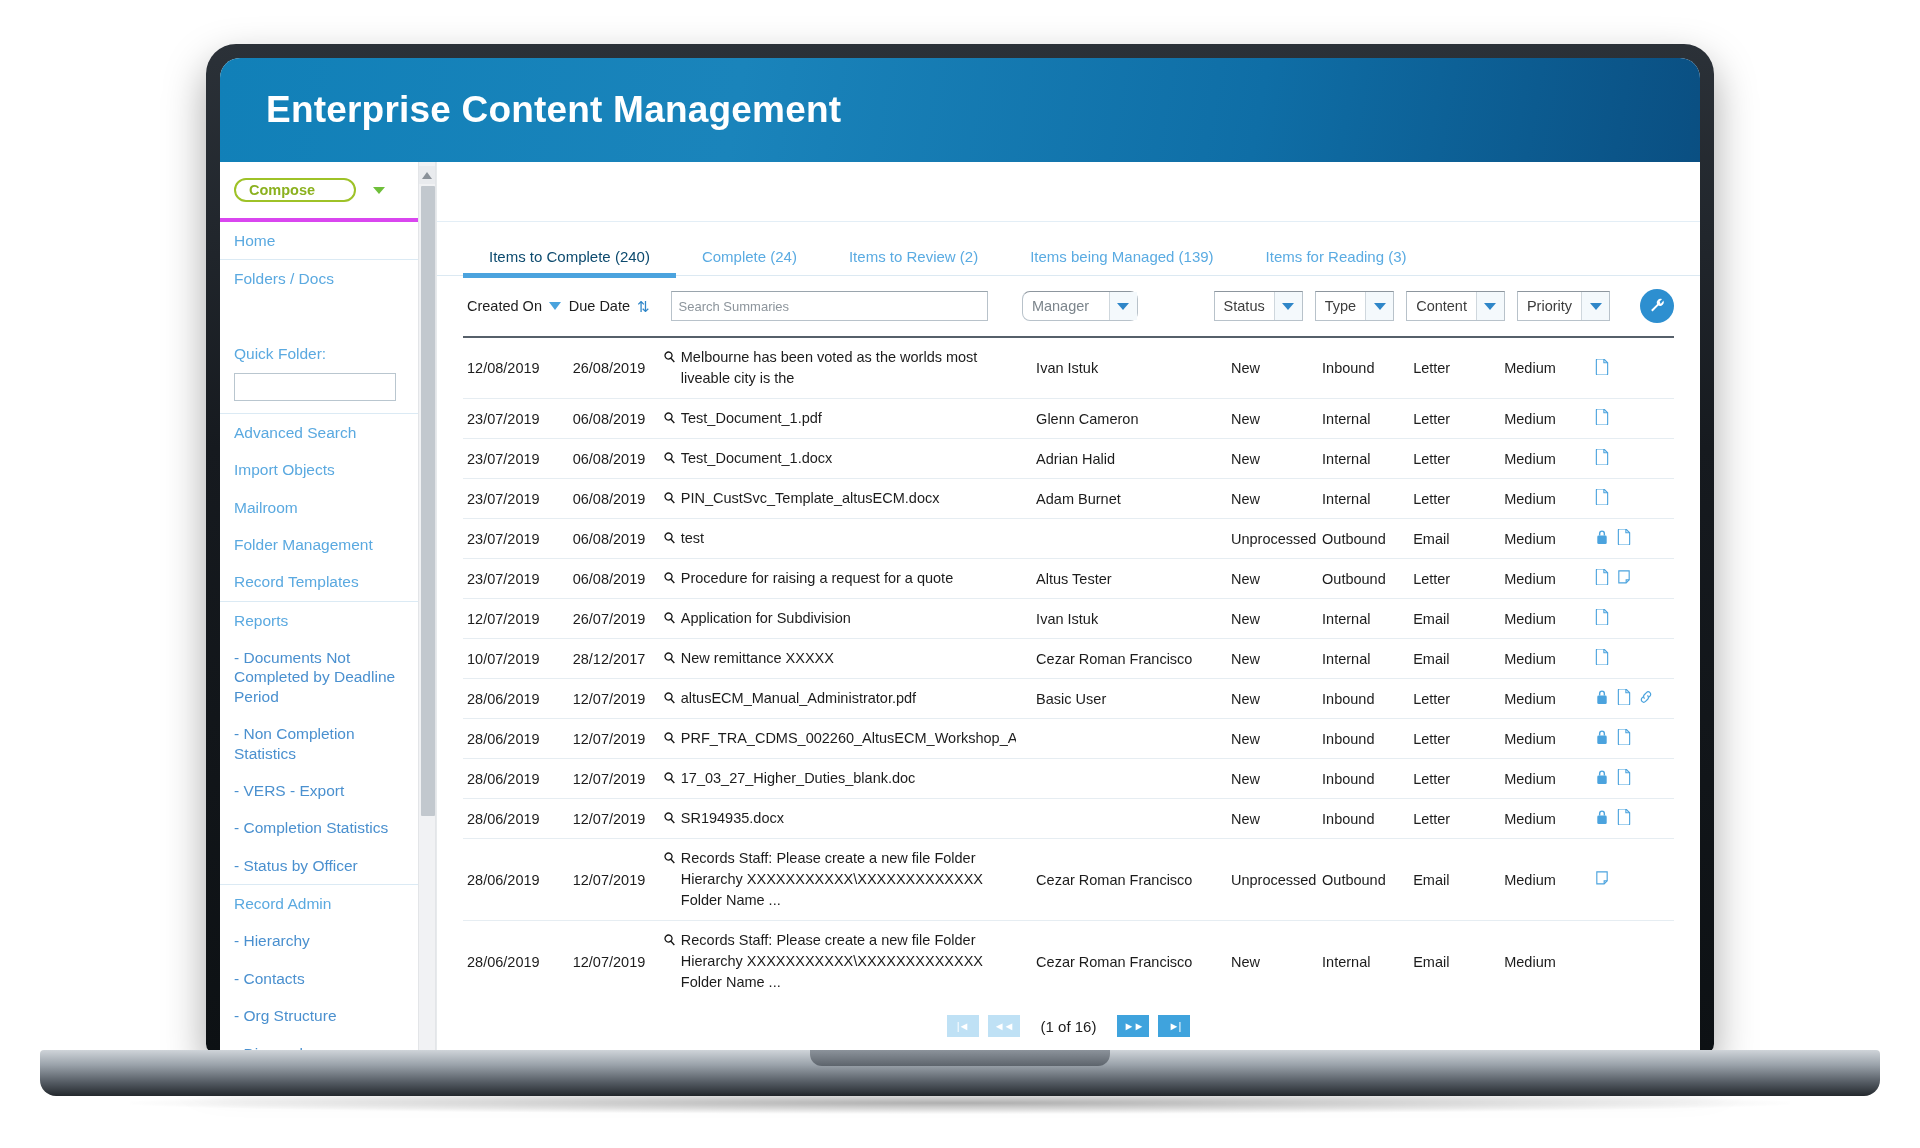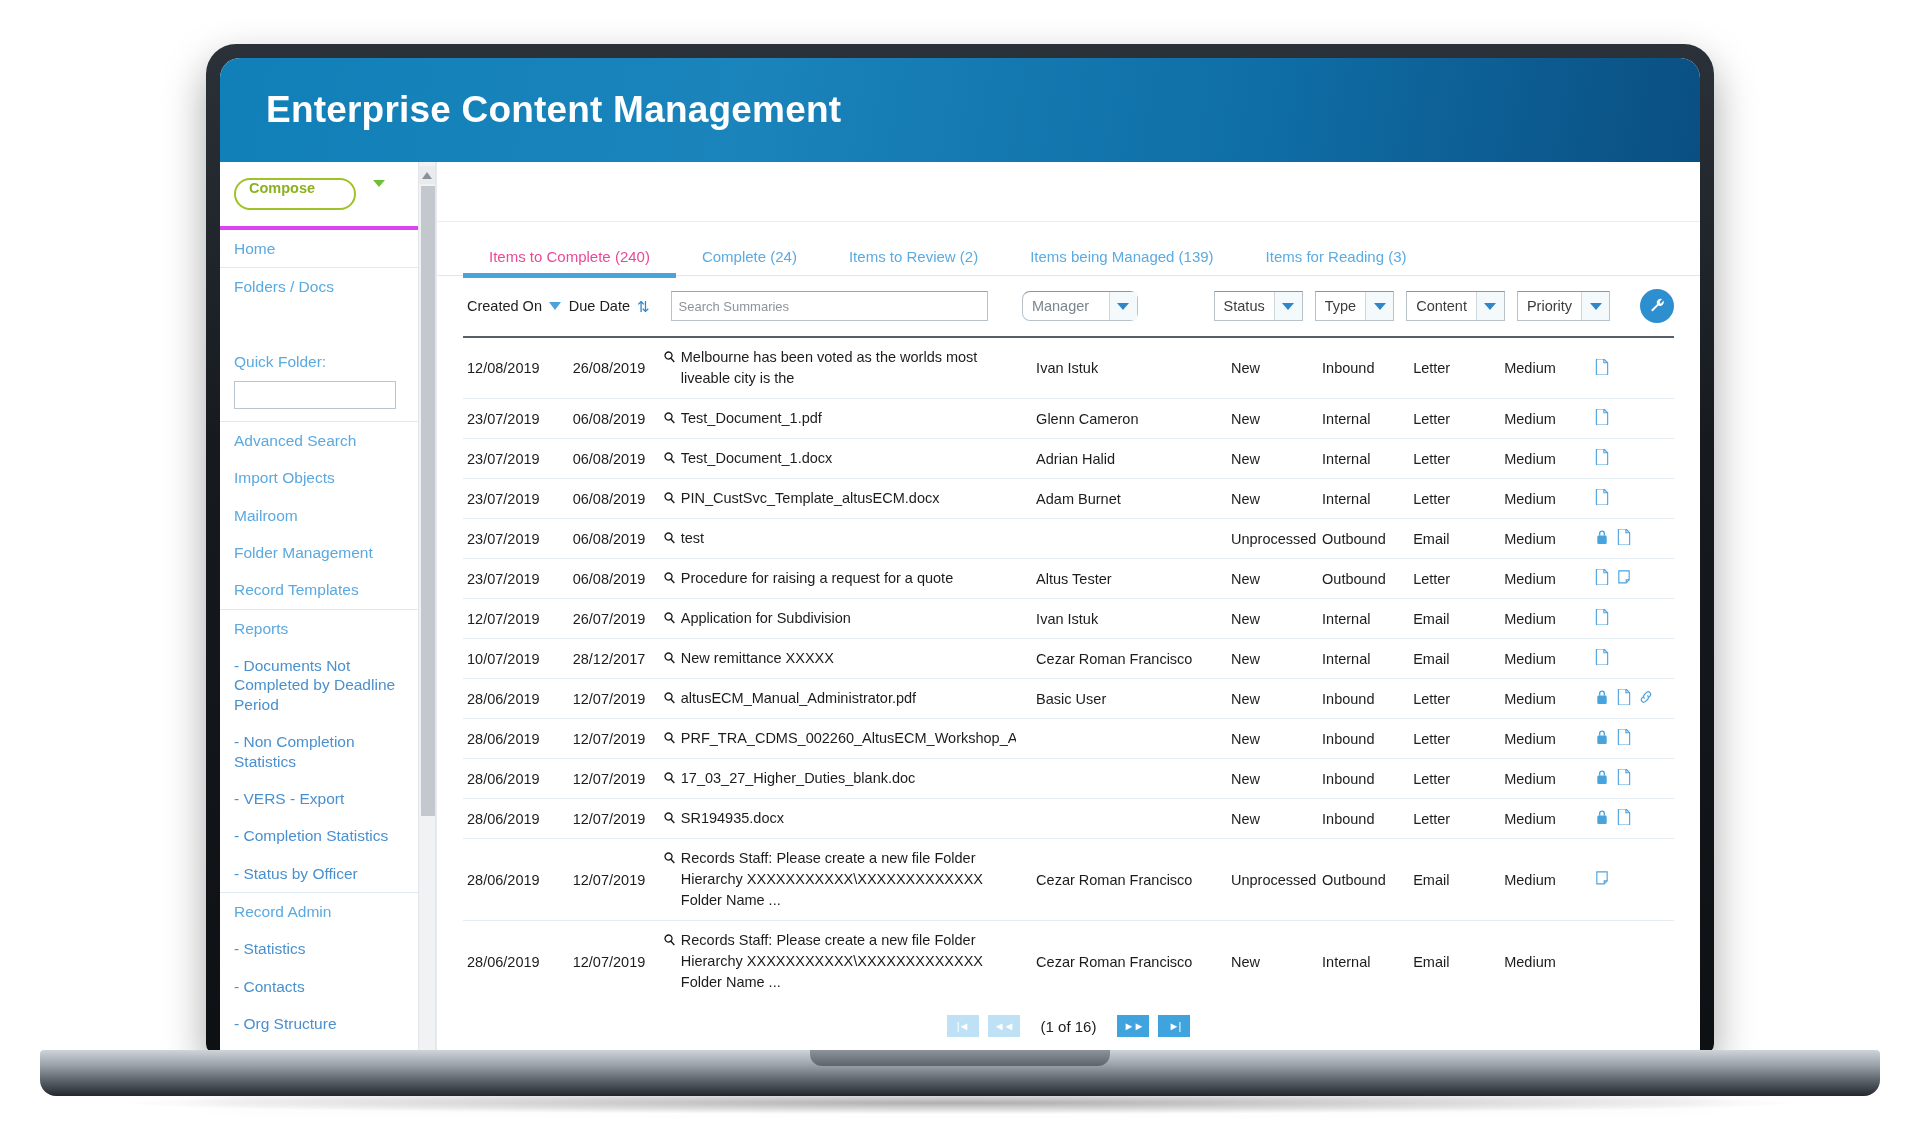--- a/index.html
+++ b/index.html
@@ -68,22 +68,22 @@
   
   .sidebar {
     width: 198px; flex: 0 0 198px;
     background: #ffffff;
     padding: 16px 0 0 0;
     overflow: hidden;
     position: relative;
   }
   .compose-wrap { padding: 0 14px 16px 14px; }
   .compose-btn {
-    display: flex; justify-content: space-between;
-    width: 122px; height: 32px;
+    display: flex; align-items: center; justify-content: space-between;
+    width: 122px; height: 24px;
     border: 2px solid #9ec227;
     border-radius: 18px;
     padding: 0 13px;
     background: #ffffff;
     cursor: pointer;
     gap: 48px;
   }
   .compose-btn .lbl { color:#8bb11f; font-size: 14.5px; font-weight: 600; }
   .compose-btn .caret {
     width:0;height:0;border-left:6px solid transparent;border-right:6px solid transparent;
@@ -153,21 +153,21 @@
     border-bottom: 1px solid #dce9f2;
   }
   .tab {
     font-size: 15px;
     color:#5aabe2;
     padding: 0 26px 10px 26px;
     cursor:pointer;
     position:relative;
     white-space:nowrap;
   }
-  .tab.active { color:#ec4899; }
+  .tab.active { color:#0c4a6e; }
   .tab.active::after {
     content:""; position:absolute; left:0; right:0; bottom:-3px;
     height: 5px; background:#4ba3de;
   }
 
   .panel { flex:1 1 auto; min-height:0; padding: 0 26px 0 26px; display:flex; flex-direction:column; }
 
   
   .filter-row {
     display:flex; align-items:center;
@@ -316,21 +316,21 @@
                 <div class="nav-group">
                   <div class="nav-item head">Reports</div>
                   <div class="nav-item sub">- Documents Not Completed by Deadline Period</div>
                   <div class="nav-item sub">- Non Completion Statistics</div>
                   <div class="nav-item sub">- VERS - Export</div>
                   <div class="nav-item sub">- Completion Statistics</div>
                   <div class="nav-item sub">- Status by Officer</div>
                 </div>
                 <div class="nav-group">
                   <div class="nav-item head">Record Admin</div>
-                  <div class="nav-item sub">- Statistics</div>
+                  <div class="nav-item sub">- Hierarchy</div>
                   <div class="nav-item sub">- Contacts</div>
                   <div class="nav-item sub">- Org Structure</div>
                   <div class="nav-item sub">- Disposal</div>
                   <div class="nav-item sub">- Disposal Classes</div>
                 </div>
               </div>
           </div>
 
           <div class="side-scroll">
             <div class="sb-arrow">

